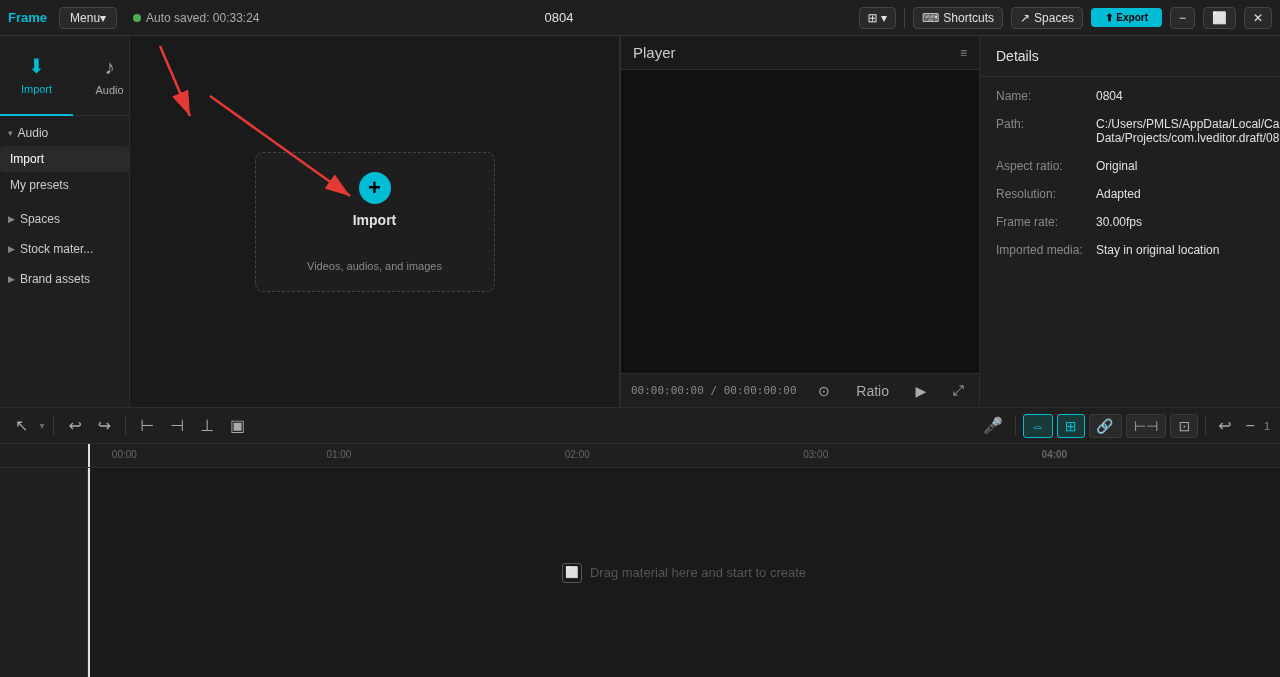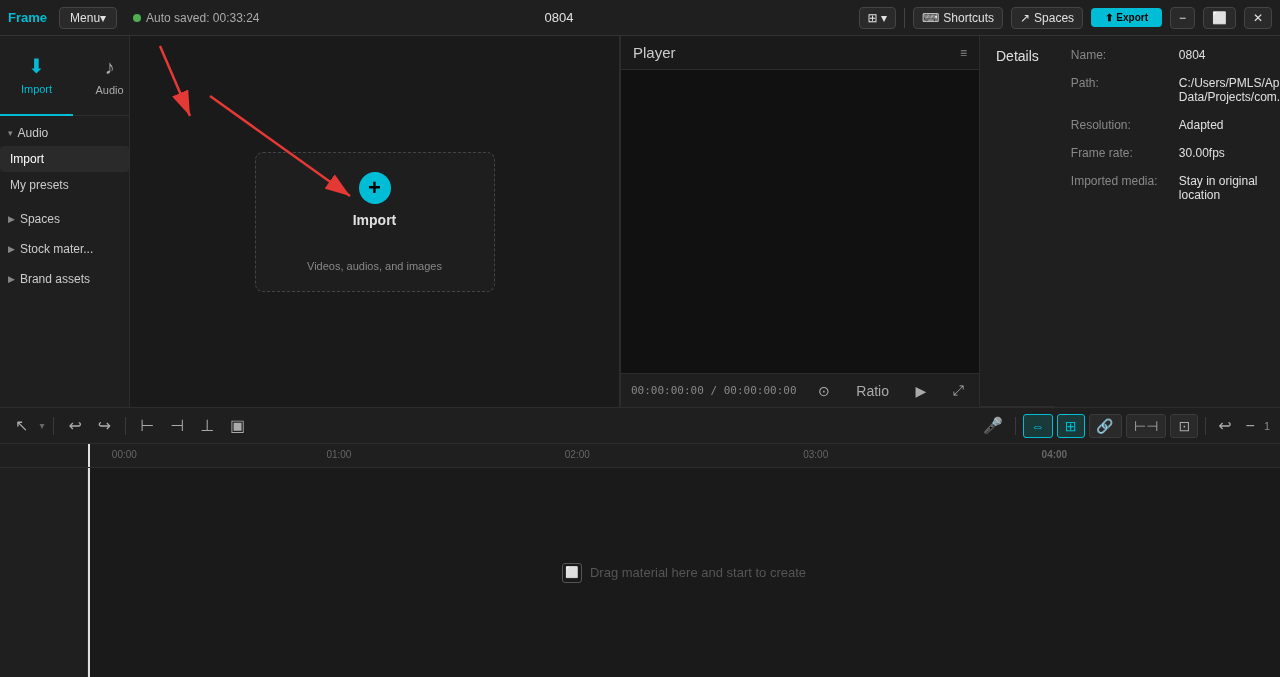--- a/index.html
+++ b/index.html
@@ -40,24 +40,24 @@
     #player-panel { width: 360px; background: #1a1a1a; border-left: 1px solid #2d2d2d; border-right: 1px solid #2d2d2d; display: flex; flex-direction: column; }
     #player-header { display: flex; align-items: center; justify-content: space-between; padding: 8px 12px; border-bottom: 1px solid #2d2d2d; }
     #player-title { font-size: 15px; color: #ccc; }
     #player-menu-icon { color: #888; cursor: pointer; }
     #player-view { flex: 1; background: #111; display: flex; align-items: center; justify-content: center; }
     #player-controls { display: flex; align-items: center; justify-content: space-between; padding: 6px 10px; border-top: 1px solid #2d2d2d; background: #1f1f1f; }
     .timecode { font-size: 11px; color: #888; font-family: monospace; }
     .player-btn { background: none; border: none; color: #aaa; cursor: pointer; font-size: 14px; padding: 2px 5px; }
 
     
-    #details-panel { width: 300px; background: #1f1f1f; display: flex; flex-direction: row; }
+    #details-panel { width: 300px; background: #1f1f1f; display: flex; flex-direction: column; }
     #details-header { padding: 12px 16px; border-bottom: 1px solid #2d2d2d; font-size: 14px; color: #e0e0e0; font-weight: 500; }
     #details-content { flex: 1; padding: 12px 16px; display: flex; flex-direction: column; gap: 14px; overflow-y: auto; }
-    .detail-row { display: flex; align-items: flex-start; gap: 8px; }
+    .detail-row { display: flex; align-items: flex-start; }
     .detail-key { color: #888; font-size: 12px; min-width: 100px; }
     .detail-val { color: #e0e0e0; font-size: 12px; flex: 1; }
     #modify-btn { margin: 10px 16px; background: #3a3a3a; border: 1px solid #555; color: #e0e0e0; padding: 6px 18px; border-radius: 4px; cursor: pointer; font-size: 13px; align-self: flex-end; }
 
     
     #bottom-area { height: 270px; background: #1a1a1a; border-top: 1px solid #2d2d2d; display: flex; flex-direction: column; }
 
     
     #timeline-toolbar { display: flex; align-items: center; height: 36px; background: #1f1f1f; border-bottom: 1px solid #2d2d2d; padding: 0 10px; gap: 6px; }
     .tl-btn { background: none; border: none; color: #aaa; cursor: pointer; font-size: 16px; padding: 3px 5px; border-radius: 3px; }
@@ -239,20 +239,24 @@
       <div id="details-header">Details</div>
       <div id="details-content">
 
       <div class="detail-row">
       <span class="detail-key">Name:</span>
       <span class="detail-val">0804</span>
     </div>
           <div class="detail-row">
       <span class="detail-key">Path:</span>
       <span class="detail-val">C:/Users/PMLS/AppData/Local/CapCut/User Data/Projects/com.lveditor.draft/0804</span>
+    </div>
+          <div class="detail-row">
+      <span class="detail-key">Aspect ratio:</span>
+      <span class="detail-val">Original</span>
     </div>
           <div class="detail-row">
       <span class="detail-key">Resolution:</span>
       <span class="detail-val">Adapted</span>
     </div>
           <div class="detail-row">
       <span class="detail-key">Frame rate:</span>
       <span class="detail-val">30.00fps</span>
     </div>
           <div class="detail-row">

